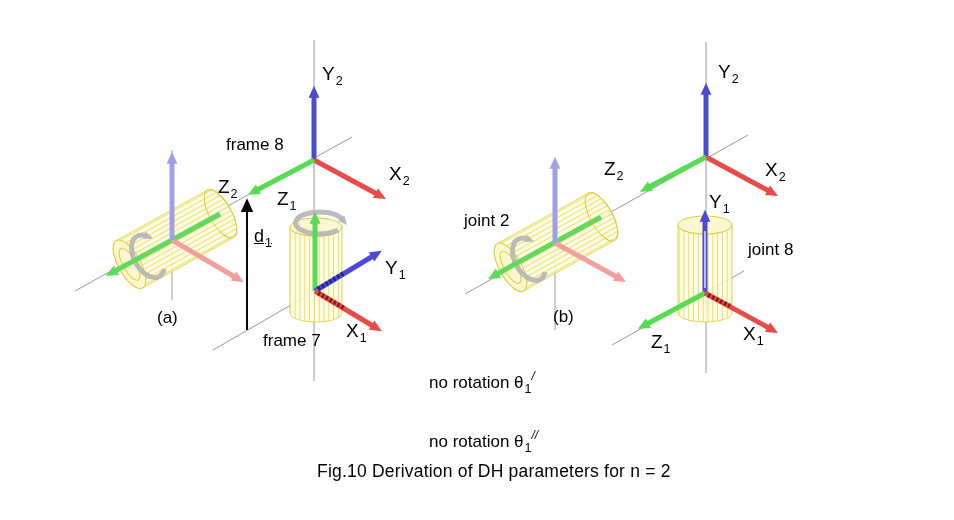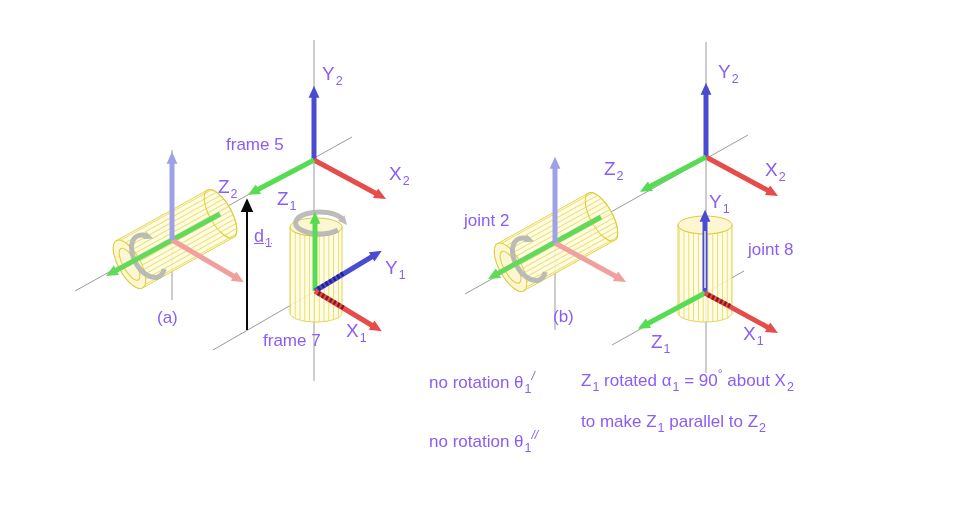--- a/index.html
+++ b/index.html
@@ -1,19 +1,19 @@
 <!DOCTYPE html>
 <html><head>
 <meta charset="utf-8">
 <style>
   html,body{margin:0;padding:0;background:#fff;}
   #stage{position:relative;width:954px;height:520px;background:#ffffff;overflow:hidden;
          font-family:"Liberation Sans",sans-serif;color:#000;}
   #stage svg{position:absolute;left:0;top:0;}
-  .lbl{position:absolute;white-space:nowrap;color:#8b5cf6;line-height:1;}
+  .lbl{position:absolute;white-space:nowrap;color:#000000;line-height:1;}
   .axis{font-size:19px;}
   .word{font-size:17px;}
   .tag{font-size:17px;}
   .dim{font-size:18px;text-decoration:underline;}
   .note{font-size:17px;}
   .note span{white-space:pre;}
   .caption{font-size:17.5px;letter-spacing:0.2px;}
   .sub{font-size:12.5px;position:relative;top:5px;margin-left:1px;}
   .sup{font-size:12px;position:relative;top:-8px;}
   .prime{font-style:italic;}
@@ -135,21 +135,21 @@
     <line x1="708" y1="295" x2="730" y2="306" stroke-width="4.5" stroke-dasharray="2.5,2" stroke="#8c1a1a"></line>
   </g>
 
   <g stroke-width="5" fill="none">
     <line x1="706" y1="157" x2="706" y2="93" marker-end="url(#mY)" stroke="#4a4ad2"></line>
     <line x1="706" y1="157" x2="769" y2="191" marker-end="url(#mX)" stroke="#e64c49"></line>
     <line x1="706" y1="157" x2="649" y2="187" marker-end="url(#mZ)" stroke="#55dc52"></line>
   </g>
 </svg>
 
-<div class="lbl word" style="left:226px;top:136px"><span>frame 5</span></div>
+<div class="lbl word" style="left:226px;top:136px"><span>frame 8</span></div>
 <div class="lbl axis" style="left:322px;top:64px"><span>Y</span><span class="sub">2</span></div>
 <div class="lbl axis" style="left:389px;top:164px"><span>X</span><span class="sub">2</span></div>
 <div class="lbl axis" style="left:218px;top:177px"><span>Z</span><span class="sub">2</span></div>
 <div class="lbl axis" style="left:277px;top:189px"><span>Z</span><span class="sub">1</span></div>
 <div class="lbl axis" style="left:385px;top:258px"><span>Y</span><span class="sub">1</span></div>
 <div class="lbl axis" style="left:346px;top:321px"><span>X</span><span class="sub">1</span></div>
 <div class="lbl word" style="left:263px;top:332px"><span>frame 7</span></div>
 <div class="lbl dim" style="left:254px;top:227px"><span>d</span><span class="sub">1</span></div>
 <div class="lbl tag" style="left:157px;top:309px"><span>(a)</span></div>
 
@@ -158,17 +158,16 @@
 <div class="lbl axis" style="left:718px;top:62px"><span>Y</span><span class="sub">2</span></div>
 <div class="lbl axis" style="left:765px;top:160px"><span>X</span><span class="sub">2</span></div>
 <div class="lbl axis" style="left:604px;top:159px"><span>Z</span><span class="sub">2</span></div>
 <div class="lbl axis" style="left:709px;top:192px"><span>Y</span><span class="sub">1</span></div>
 <div class="lbl axis" style="left:651px;top:332px"><span>Z</span><span class="sub">1</span></div>
 <div class="lbl axis" style="left:743px;top:324px"><span>X</span><span class="sub">1</span></div>
 <div class="lbl tag" style="left:553px;top:308px"><span>(b)</span></div>
 
 <div class="lbl note" style="left:429px;top:374px"><span>no rotation θ</span><span class="sub">1</span><span class="sup prime">/</span></div>
 <div class="lbl note" style="left:429px;top:433px"><span>no rotation θ</span><span class="sub">1</span><span class="sup prime">//</span></div>
-<div class="lbl note" style="left:581px;top:372px"><span>Z</span><span class="sub">1</span><span> rotated α</span><span class="sub">1</span><span> = 90</span><span class="sup">°</span><span> about X</span><span class="sub">2</span></div>
-<div class="lbl note" style="left:581px;top:413px"><span>to make Z</span><span class="sub">1</span><span> parallel to Z</span><span class="sub">2</span></div>
 
+<div class="lbl caption" style="left:317px;top:463px"><span>Fig.10  Derivation of DH parameters for n = 2</span></div>
 
 </div>
 
 </body></html>

